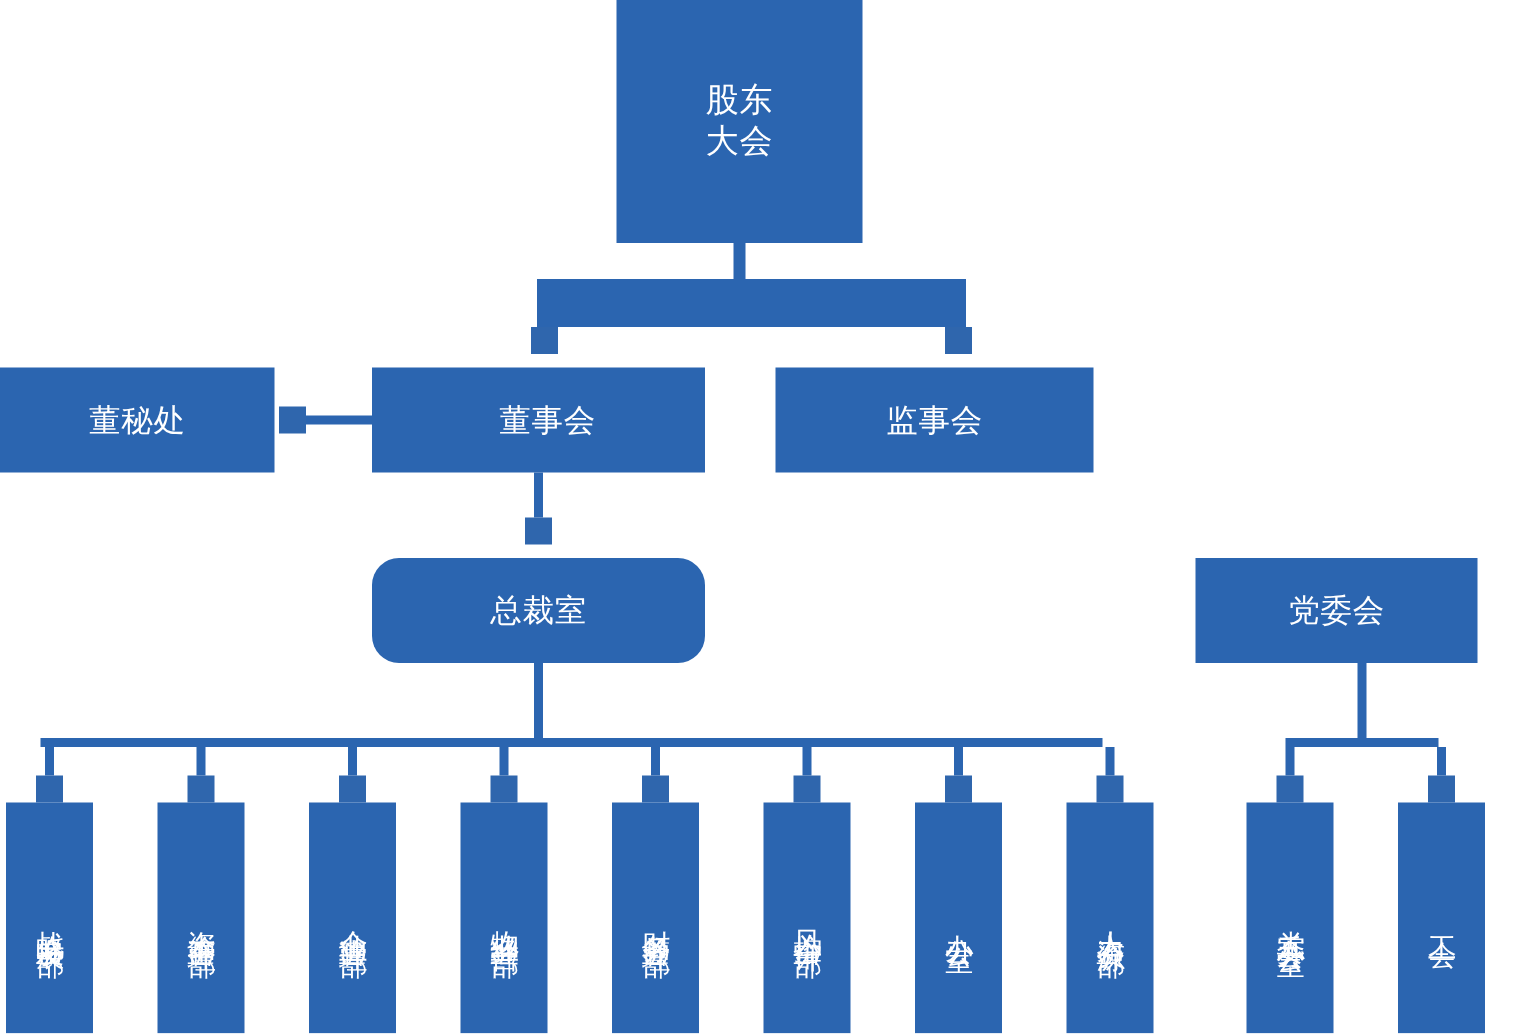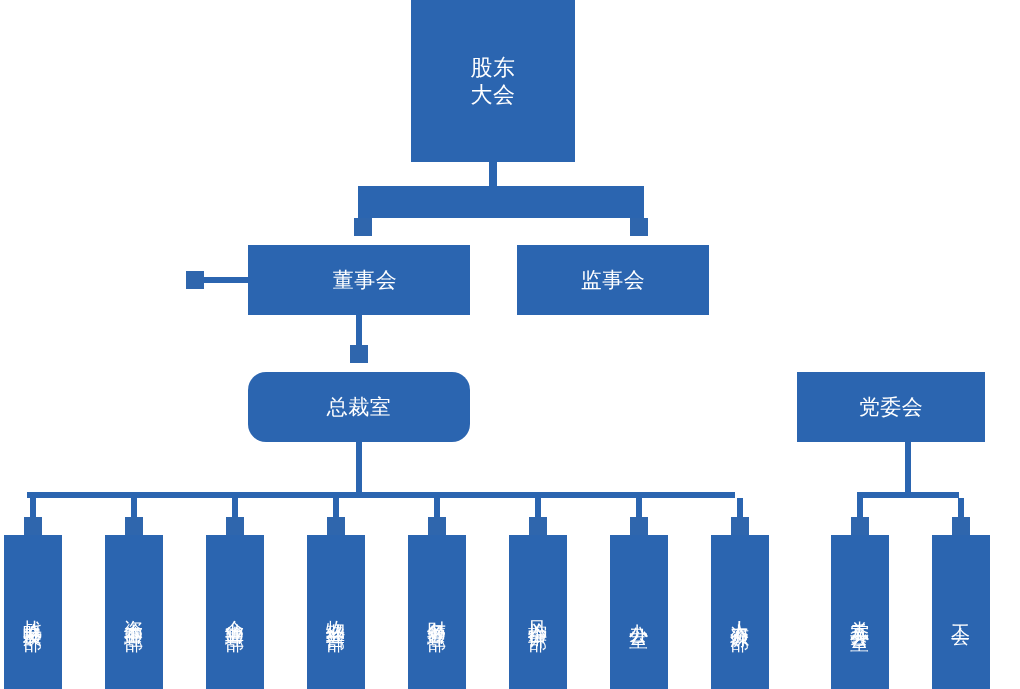--- a/index.html
+++ b/index.html
@@ -76,29 +76,32 @@
 大会</span>
   </div>
 
   <div class="conn" style="left:489px; top:162px; width:8px; height:24px;"></div>
 
   <div class="conn" style="left:358px; top:186px; width:286px; height:32px;"></div>
 
   <div class="nub" style="left:354px; top:218px; width:18px; height:18px;"></div>
   <div class="nub" style="left:630px; top:218px; width:18px; height:18px;"></div>
 
+  <div class="node h" style="left:0px; top:245px; width:183px; height:70px;">
+    <span class="label">董秘处</span>
+  </div>
 
   <div class="conn" style="left:200px; top:277px; width:50px; height:6px;"></div>
   <div class="nub" style="left:186px; top:271px; width:18px; height:18px;"></div>
 
   <div class="node h" style="left:248px; top:245px; width:222px; height:70px;padding-left:12px;">
     <span class="label">董事会</span>
   </div>
 
-  <div class="node h" style="left:517px; top:245px; width:192px; height:70px;align-items:center;">
+  <div class="node h" style="left:517px; top:245px; width:212px; height:70px;align-items:center;">
     <span class="label">监事会</span>
   </div>
 
   <div class="conn" style="left:356px; top:315px; width:6px; height:30px;"></div>
   <div class="nub" style="left:350px; top:345px; width:18px; height:18px;"></div>
 
   <div class="node h" style="left:248px; top:372px; width:222px; height:70px;border-radius:18px;">
     <span class="label">总裁室</span>
   </div>
 

